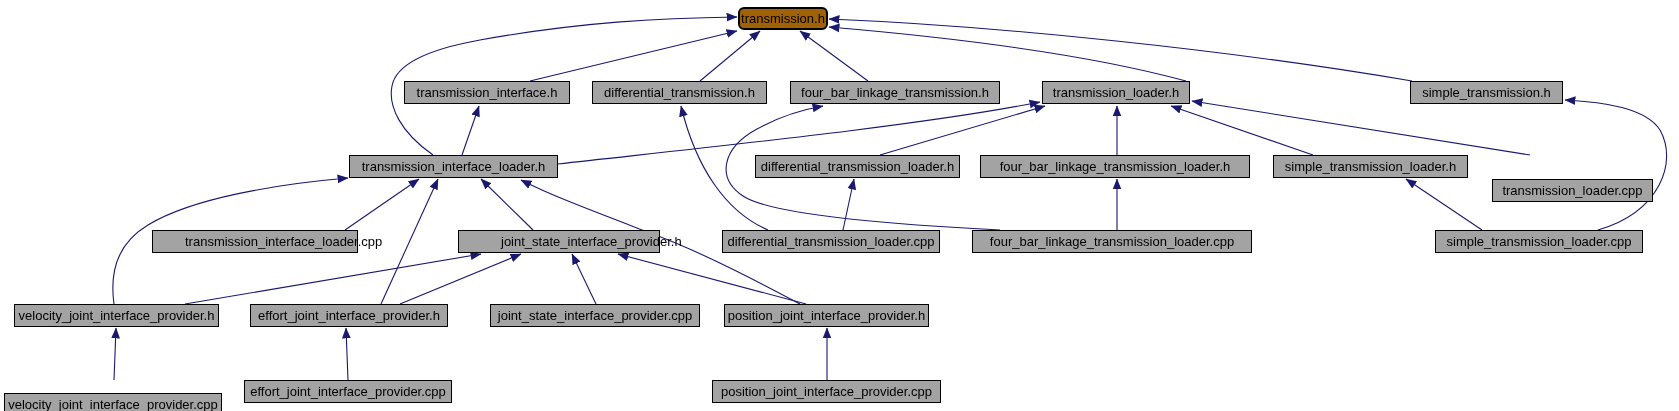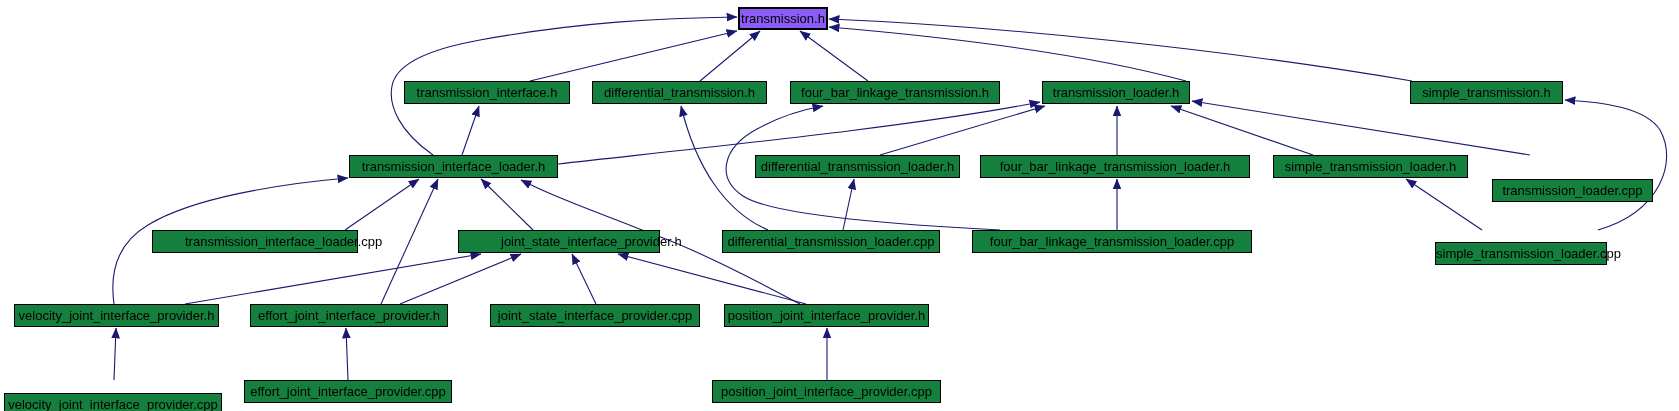--- a/index.html
+++ b/index.html
@@ -9,32 +9,33 @@
     background:#ffffff;
     font-family:"Liberation Sans", sans-serif;
     overflow:hidden;
   }
   #edge-layer{position:absolute;left:0;top:0;}
   .node{
     position:absolute;
     box-sizing:border-box;
     height:23px;
     border:1px solid #000000;
-    background:#15803d;
+    background:#a3a3a3;
     color:#000000;
     font-size:13px;
     line-height:21px;
     text-align:center;
     white-space:nowrap;
     cursor:pointer;
   }
   .node.root{
-    background:#8b5cf6;
+    background:#a16207;
     border-width:2px;
     line-height:19px;
+    border-radius:6px;
   }
   .edge{fill:none;stroke:#191970;stroke-width:1.1;}
 </style>
 </head>
 <body>
 
 <div id="graph">
 
   <svg id="edge-layer" width="1679" height="411">
     <defs>
@@ -85,21 +86,21 @@
   <div class="node" style="left:349px;top:155px;width:209px;">transmission_interface_loader.h</div>
   <div class="node" style="left:755px;top:155px;width:205px;">differential_transmission_loader.h</div>
   <div class="node" style="left:980px;top:155px;width:270px;">four_bar_linkage_transmission_loader.h</div>
   <div class="node" style="left:1273px;top:155px;width:195px;">simple_transmission_loader.h</div>
   <div class="node" style="left:1492px;top:155px;width:161px;margin-top:24px;">transmission_loader.cpp</div>
 
   <div class="node" style="left:152px;top:230px;width:206px;padding-left:32px;">transmission_interface_loader.cpp</div>
   <div class="node" style="left:458px;top:230px;width:202px;padding-left:42px;">joint_state_interface_provider.h</div>
   <div class="node" style="left:722px;top:230px;width:218px;">differential_transmission_loader.cpp</div>
   <div class="node" style="left:972px;top:230px;width:280px;">four_bar_linkage_transmission_loader.cpp</div>
-  <div class="node" style="left:1435px;top:230px;width:172px;margin-top:12px;">simple_transmission_loader.cpp</div>
+  <div class="node" style="left:1435px;top:230px;width:208px;">simple_transmission_loader.cpp</div>
 
   <div class="node" style="left:14px;top:304px;width:205px;">velocity_joint_interface_provider.h</div>
   <div class="node" style="left:250px;top:304px;width:198px;">effort_joint_interface_provider.h</div>
   <div class="node" style="left:490px;top:304px;width:210px;">joint_state_interface_provider.cpp</div>
   <div class="node" style="left:724px;top:304px;width:205px;">position_joint_interface_provider.h</div>
 
   <div class="node" style="left:4px;top:393px;width:218px;">velocity_joint_interface_provider.cpp</div>
   <div class="node" style="left:244px;top:380px;width:208px;">effort_joint_interface_provider.cpp</div>
   <div class="node" style="left:712px;top:380px;width:229px;">position_joint_interface_provider.cpp</div>
 

